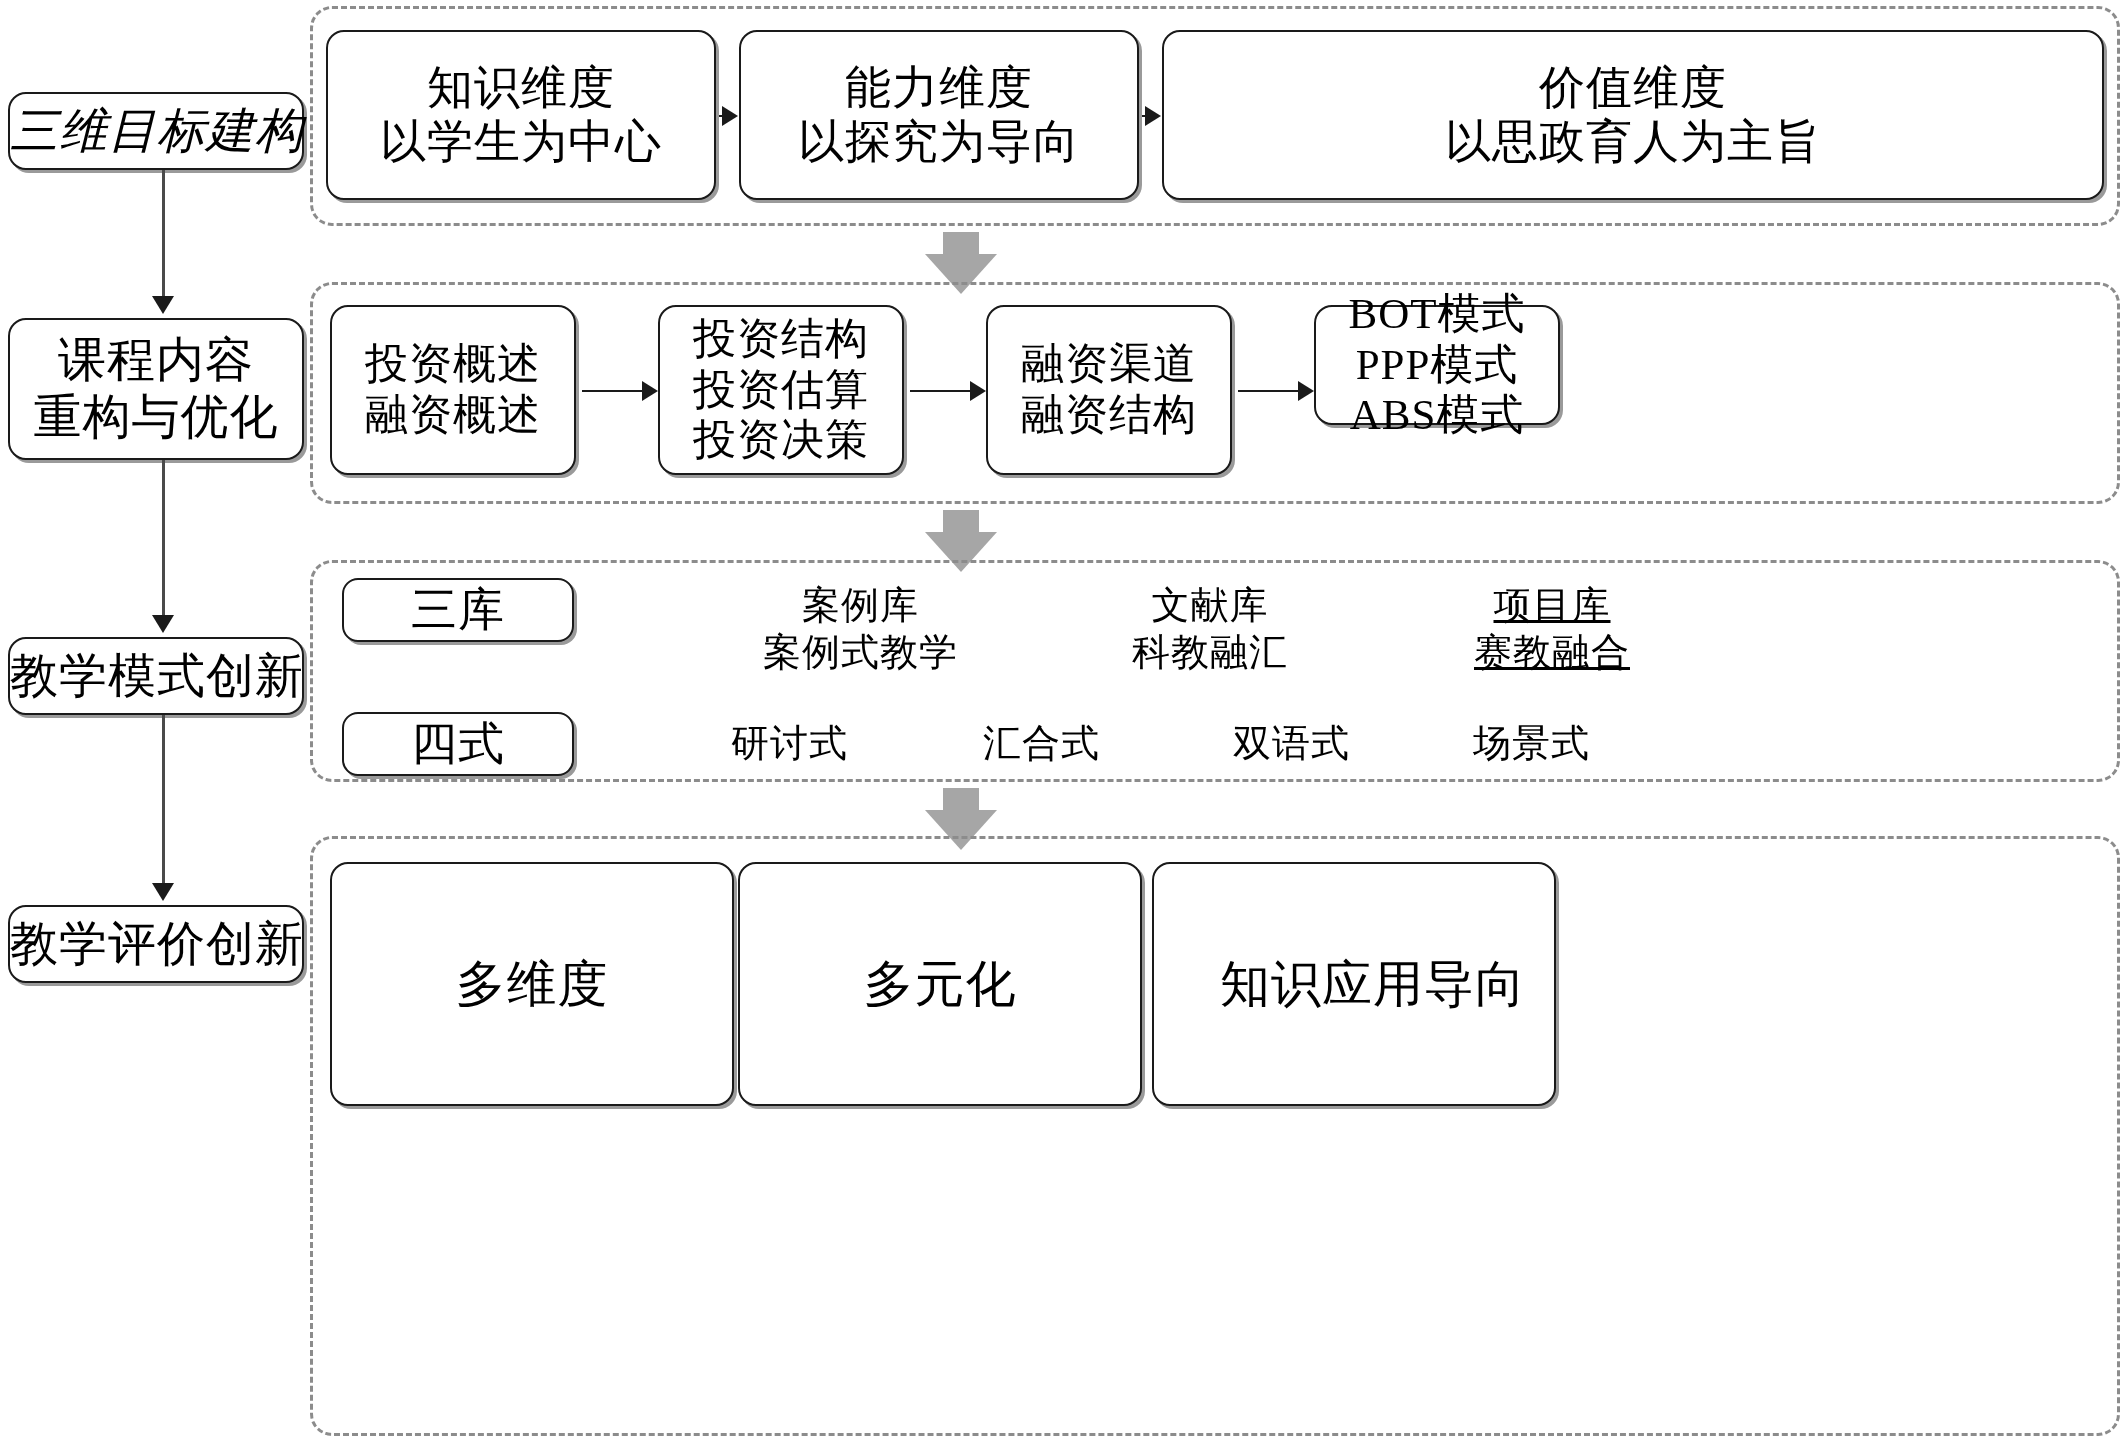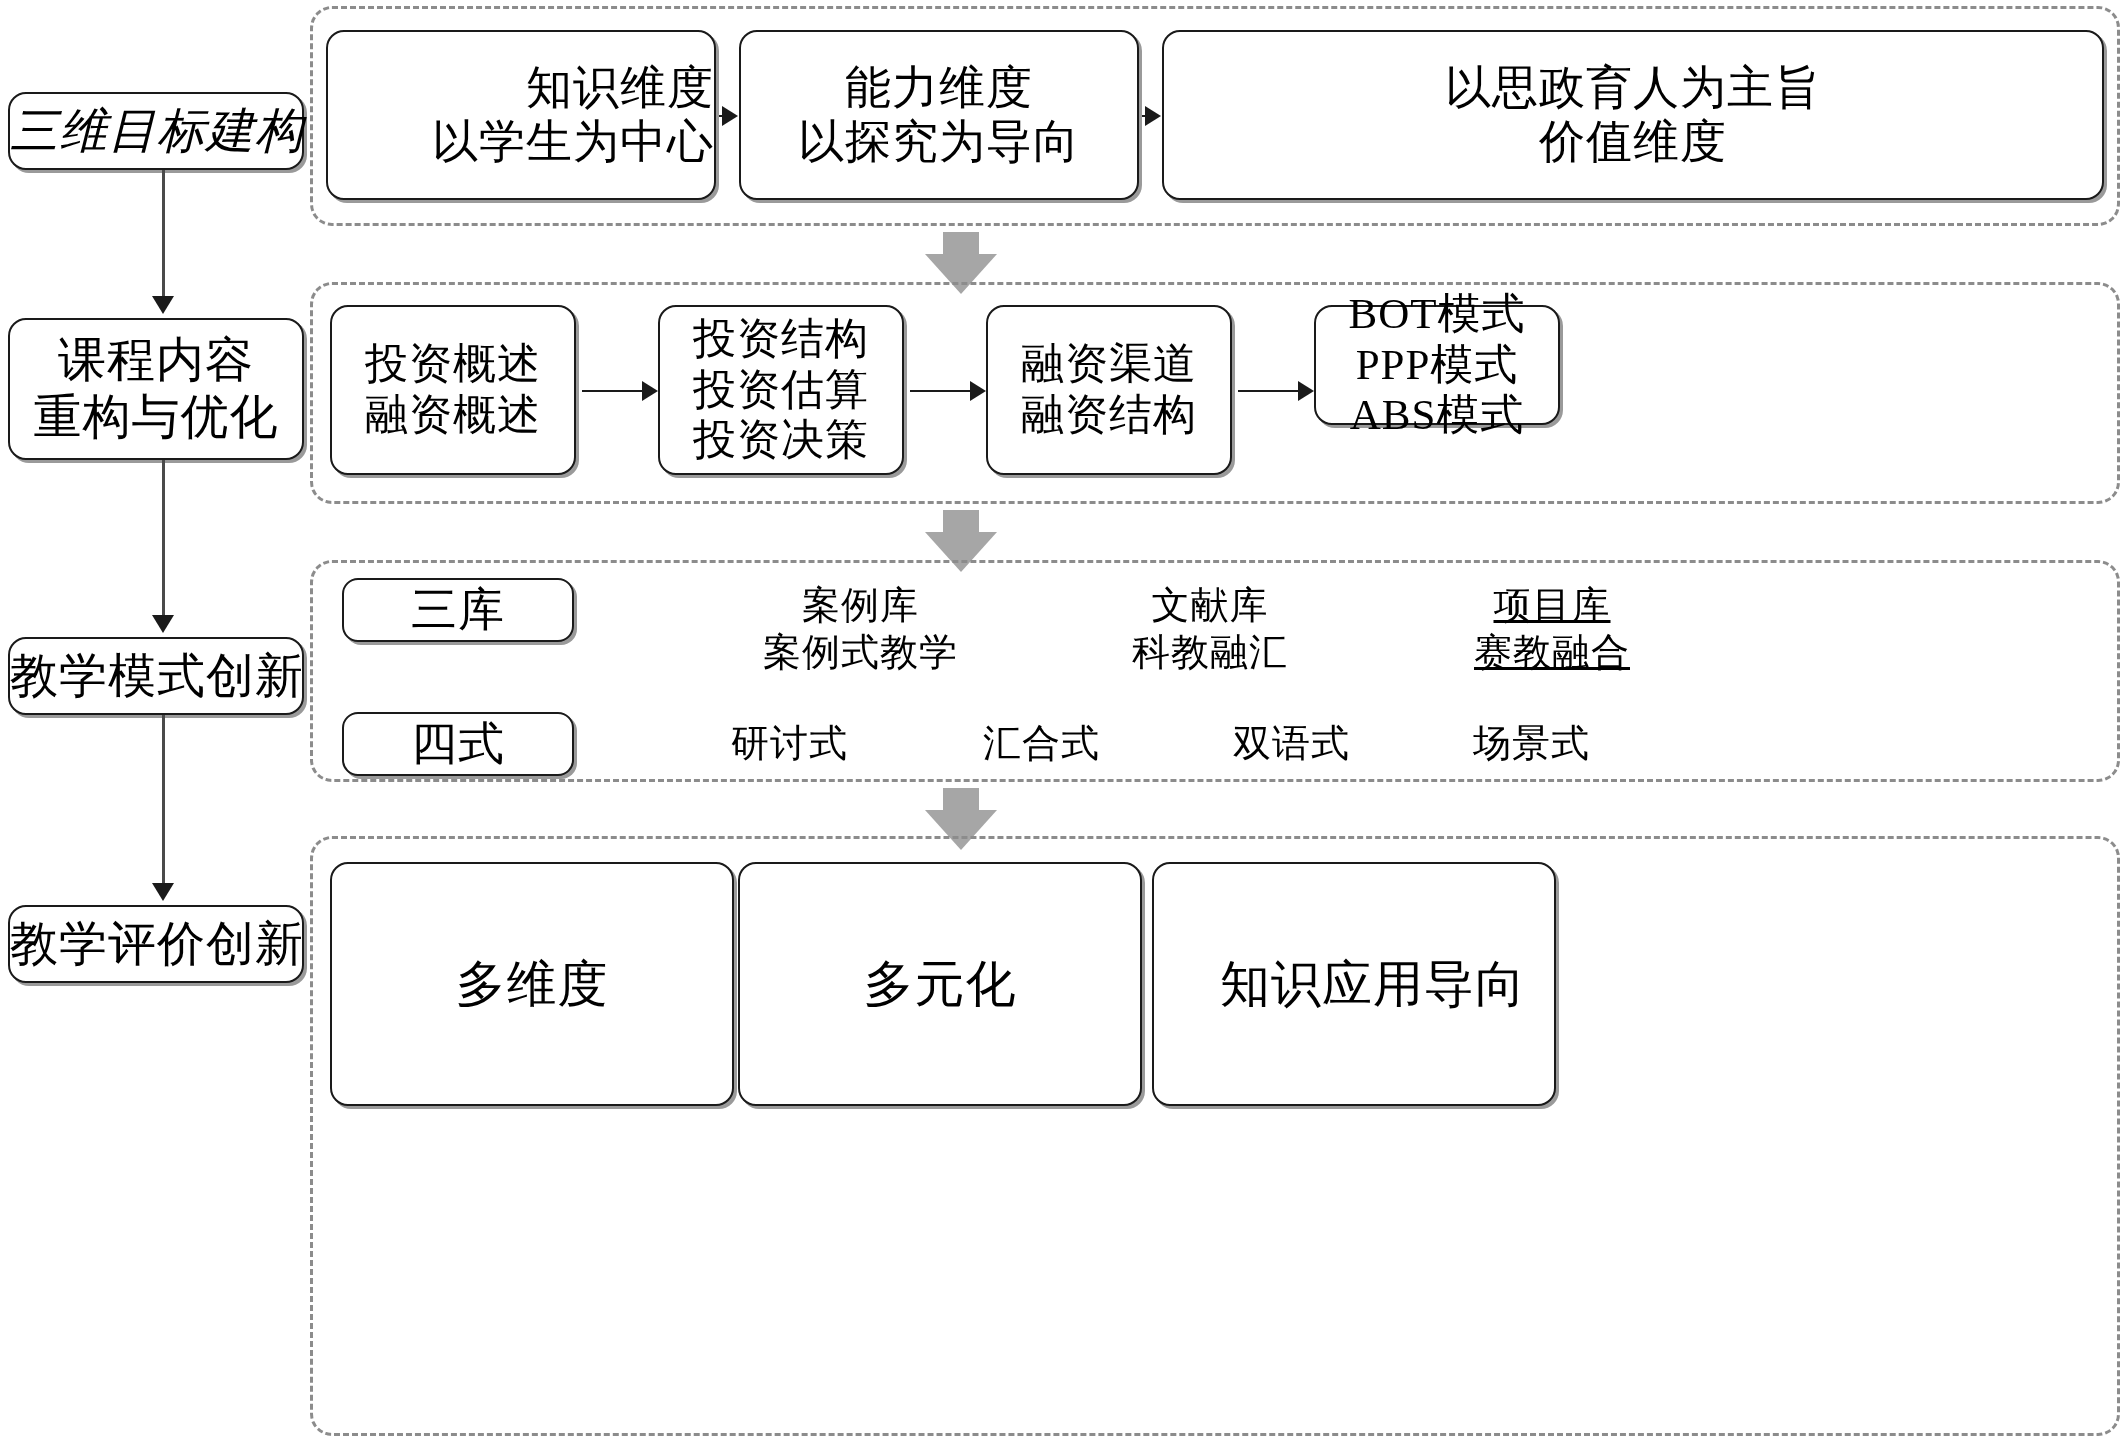--- a/index.html
+++ b/index.html
@@ -149,21 +149,21 @@
   <div class="vtip" style="left:152px;top:296px;"></div>
 
   <div class="vline" style="left:162px;top:460px;height:157px;"></div>
   <div class="vtip" style="left:152px;top:615px;"></div>
 
   <div class="vline" style="left:162px;top:715px;height:170px;"></div>
   <div class="vtip" style="left:152px;top:883px;"></div>
 
   <div class="dgroup" style="left:310px;top:6px;width:1810px;height:220px;"></div>
 
-  <div class="rbox" style="left:326px;top:30px;width:390px;height:170px;font-size:46px;text-align:right;">
+  <div class="rbox" style="left:326px;top:30px;width:390px;height:170px;font-size:46px;">
     <span class="lines">
       <span class="ln">知识维度</span>
       <span class="ln">以学生为中心</span>
     </span>
   </div>
 
   <div class="hline" style="left:719px;top:115px;width:16px;"></div>
   <div class="htip" style="left:722px;top:106px;"></div>
 
   <div class="rbox" style="left:739px;top:30px;width:400px;height:170px;font-size:46px;">
@@ -171,22 +171,22 @@
       <span class="ln">能力维度</span>
       <span class="ln">以探究为导向</span>
     </span>
   </div>
 
   <div class="hline" style="left:1142px;top:115px;width:16px;"></div>
   <div class="htip" style="left:1145px;top:106px;"></div>
 
   <div class="rbox" style="left:1162px;top:30px;width:942px;height:170px;font-size:46px;">
     <span class="lines">
+      <span class="ln">价值维度</span>
       <span class="ln">以思政育人为主旨</span>
-      <span class="ln">价值维度</span>
     </span>
   </div>
 
   <div class="fatarrow" style="left:889px;top:232px;width:144px;height:62px;">
     <div class="shaft" style="height:26px;"></div>
     <div class="head"></div>
   </div>
 
   <div class="dgroup" style="left:310px;top:282px;width:1810px;height:222px;"></div>
 

